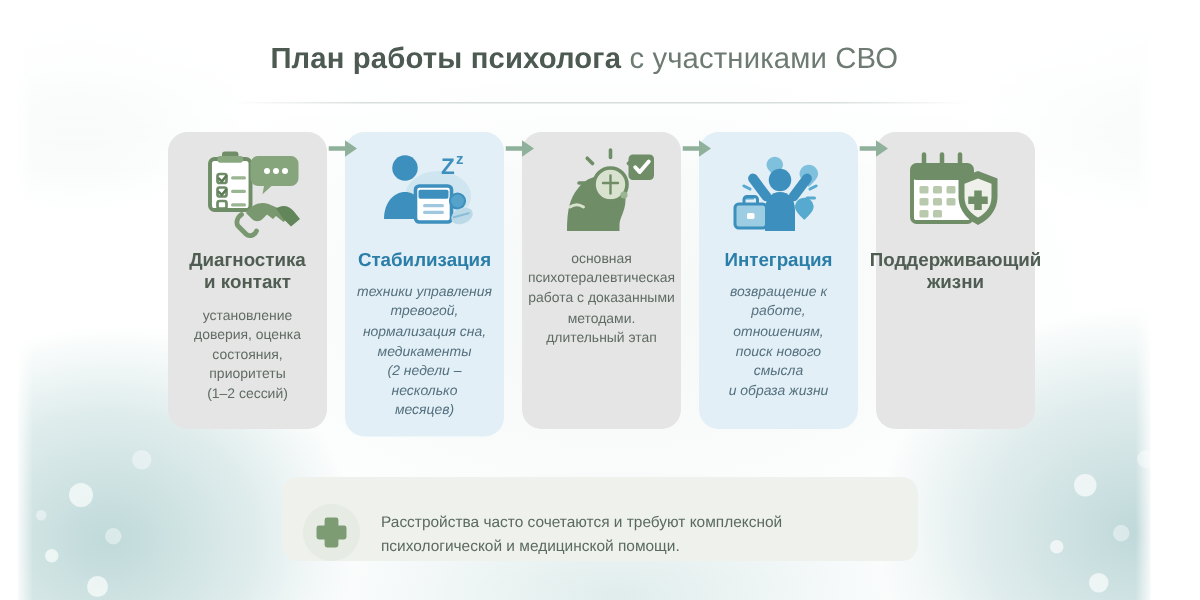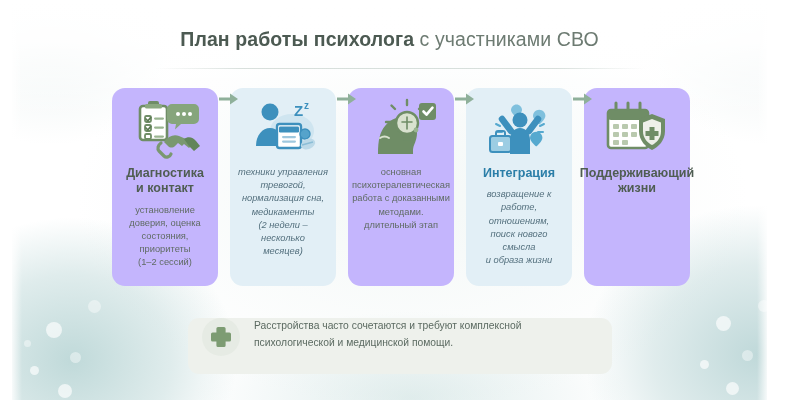--- a/index.html
+++ b/index.html
@@ -95,21 +95,21 @@
     min-height: 198px;
     border-radius: 13px;
     padding: 10px 5px 10px 5px;
     text-align: center;
     display: flex;
     flex-direction: column;
     align-items: center;
   }
   .gap { width: 12px; flex: none; }
 
-  .card.green { background: #c4b5fd; }
+  .card.green { background: #e5e5e5; }
   .card.blue  { background: #e2eff6; }
 
   .icon-box {
     width: 74px; height: 62px;
     margin-bottom: 6px;
     display: flex; align-items: center; justify-content: center;
   }
   .icon-box svg { display: block; }
 
   .card-title {
@@ -139,21 +139,21 @@
   .arrow svg { display: block; }
 
   
   .banner {
     position: absolute;
     left: 188px; top: 318px;
     width: 424px; height: 56px;
     background: #eef1ec;
     border-radius: 11px;
     display: flex;
-    align-items: flex-start;
+    align-items: flex-end;
     padding-left: 14px;
   }
   .banner-icon {
     width: 38px; height: 38px;
     border-radius: 50%;
     background: #e6ebe4;
     display: flex; align-items: center; justify-content: center;
     flex: none;
     margin-right: 14px;
   }
@@ -241,20 +241,21 @@
           <rect x="31" y="26" width="24" height="24" rx="2.5" fill="#ffffff" stroke="#3d90bd" stroke-width="2.4"></rect>
           <rect x="33" y="28.5" width="20" height="6" rx="1.2" fill="#3d90bd"></rect>
           <rect x="36" y="38" width="14" height="2.2" rx="1.1" fill="#9fc8de"></rect>
           <rect x="36" y="42.5" width="14" height="2.2" rx="1.1" fill="#9fc8de"></rect>
           <circle cx="59" cy="36" r="5" fill="#55a3cb"></circle>
           <circle cx="59" cy="36" r="5" fill="none" stroke="#3d90bd" stroke-width="1.4"></circle>
           <ellipse cx="62" cy="46" rx="7.5" ry="5" fill="#bcd9e8" transform="rotate(-22 62 46)"></ellipse>
           <path d="M56 47 l11-3" stroke="#8bbdd6" stroke-width="1.4"></path>
         </svg>
       </div>
+      <div class="card-title" style="white-space:pre-line">Стабилизация</div>
       <div class="card-body" style="white-space:pre-line">техники управления
 тревогой,
 нормализация сна,
 медикаменты
 (2 недели – несколько
 месяцев)</div>
     </div>
 
     <div class="gap"></div>
 

